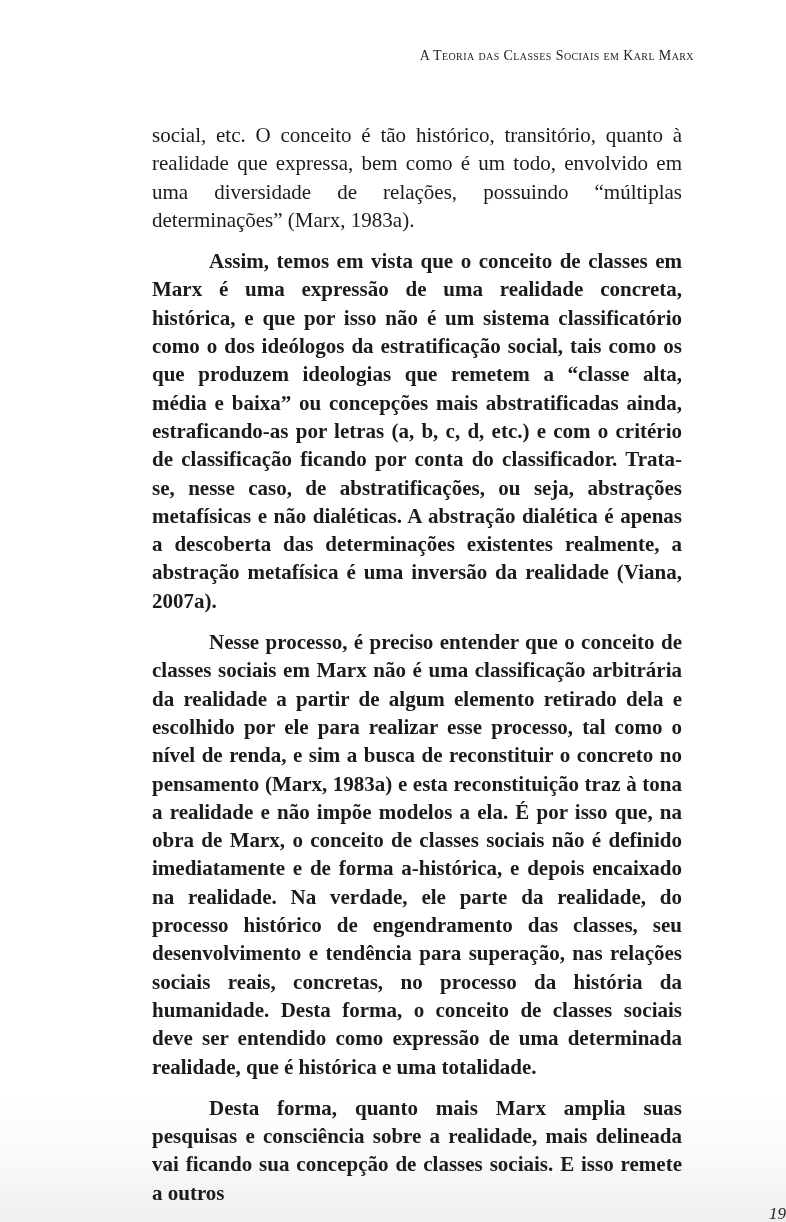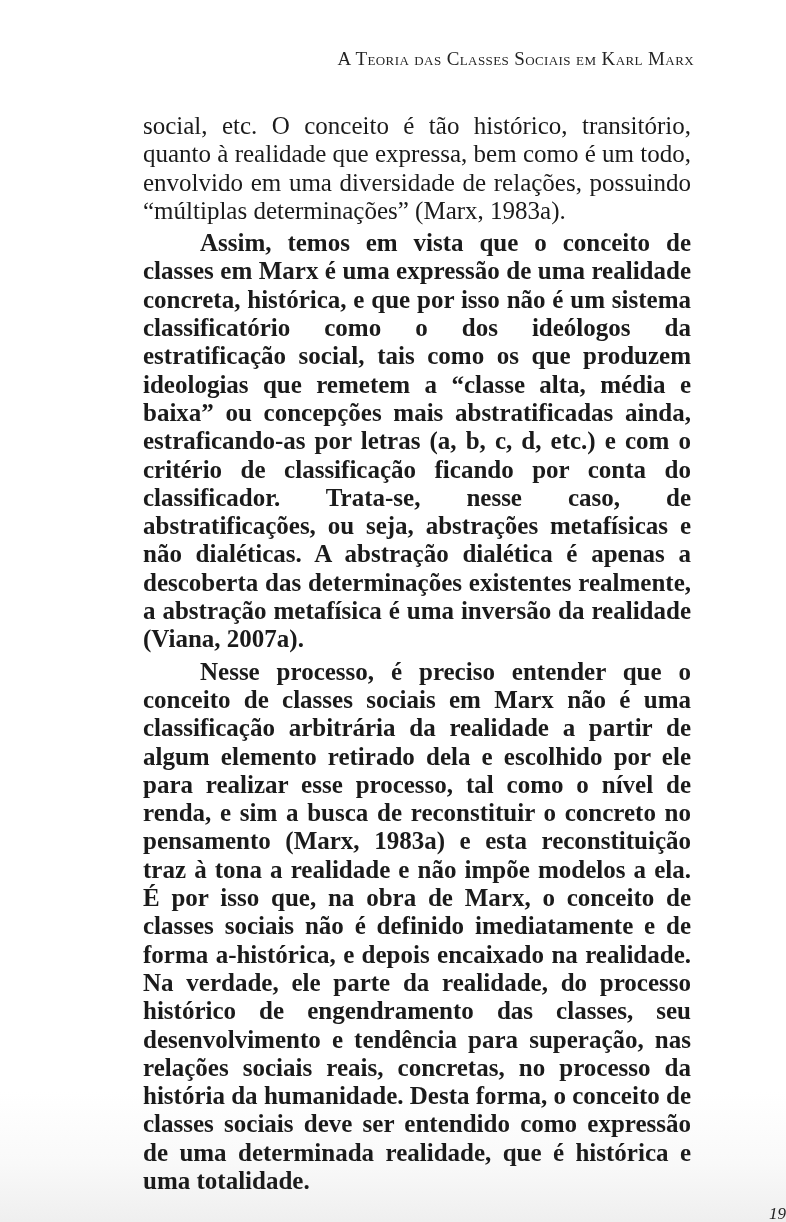--- a/index.html
+++ b/index.html
@@ -34,39 +34,39 @@
                 rgba(238,238,238,0.95) 100%);
     pointer-events: none;
   }
 
   .running-head {
     position: absolute;
     top: 48px;
     left: 139px;
     width: 555px;
     text-align: right;
-    font-size: 19px;
+    font-size: 14px;
     font-variant: small-caps;
     letter-spacing: 0.4px;
     color: #232323;
     white-space: nowrap;
   }
 
   .text-block {
     position: absolute;
     top: 108px;
     left: 139px;
     width: 556px;
   }
 
   .para {
-    margin: 4px;
+    margin: 13px;
     text-align: justify;
     text-justify: inter-word;
-    font-size: 25px;
+    font-size: 21px;
     line-height: 28.3px;
     text-indent: 0;
     hyphens: none;
   }
 
   .para.indented {
     text-indent: 57px;
     font-weight: bold;
   }
 
@@ -87,17 +87,18 @@
 <div class="page">
 
   <div class="paper-tone"></div>
 
   <div class="running-head">A Teoria das Classes Sociais em Karl Marx</div>
 
   <div class="text-block">
     <p class="para">social, etc. O conceito é tão histórico, transitório, quanto à realidade que expressa, bem como é um todo, envolvido em uma diversidade de relações, possuindo “múltiplas determinações” (Marx, 1983a).</p>
     <p class="para indented">Assim, temos em vista que o conceito de classes em Marx é uma expressão de uma realidade concreta, histórica, e que por isso não é um sistema classificatório como o dos ideólogos da estratificação social, tais como os que produzem ideologias que remetem a “classe alta, média e baixa” ou concepções mais abstratificadas ainda, estraficando-as por letras (a, b, c, d, etc.) e com o critério de classificação ficando por conta do classificador. Trata-se, nesse caso, de abstratificações, ou seja, abstrações metafísicas e não dialéticas. A abstração dialética é apenas a descoberta das determinações existentes realmente, a abstração metafísica é uma inversão da realidade (Viana, 2007a).</p>
     <p class="para indented">Nesse processo, é preciso entender que o conceito de classes sociais em Marx não é uma classificação arbitrária da realidade a partir de algum elemento retirado dela e escolhido por ele para realizar esse processo, tal como o nível de renda, e sim a busca de reconstituir o concreto no pensamento (Marx, 1983a) e esta reconstituição traz à tona a realidade e não impõe modelos a ela. É por isso que, na obra de Marx, o conceito de classes sociais não é definido imediatamente e de forma a-histórica, e depois encaixado na realidade. Na verdade, ele parte da realidade, do processo histórico de engendramento das classes, seu desenvolvimento e tendência para superação, nas relações sociais reais, concretas, no processo da história da humanidade. Desta forma, o conceito de classes sociais deve ser entendido como expressão de uma determinada realidade, que é histórica e uma totalidade.</p>
+    <p class="para indented">Desta forma, quanto mais Marx amplia suas pesquisas e consciência sobre a realidade, mais delineada vai ficando sua concepção de classes sociais. E isso remete a outros</p>
   </div>
 
   <div class="folio">19</div>
 
 </div>
 
 </body></html>

